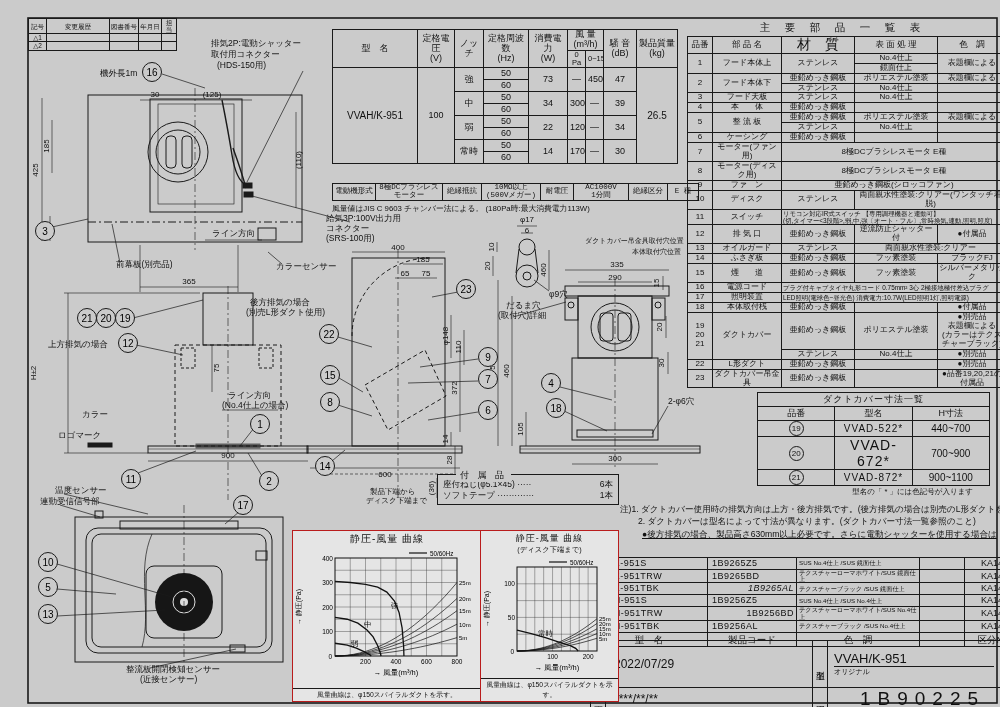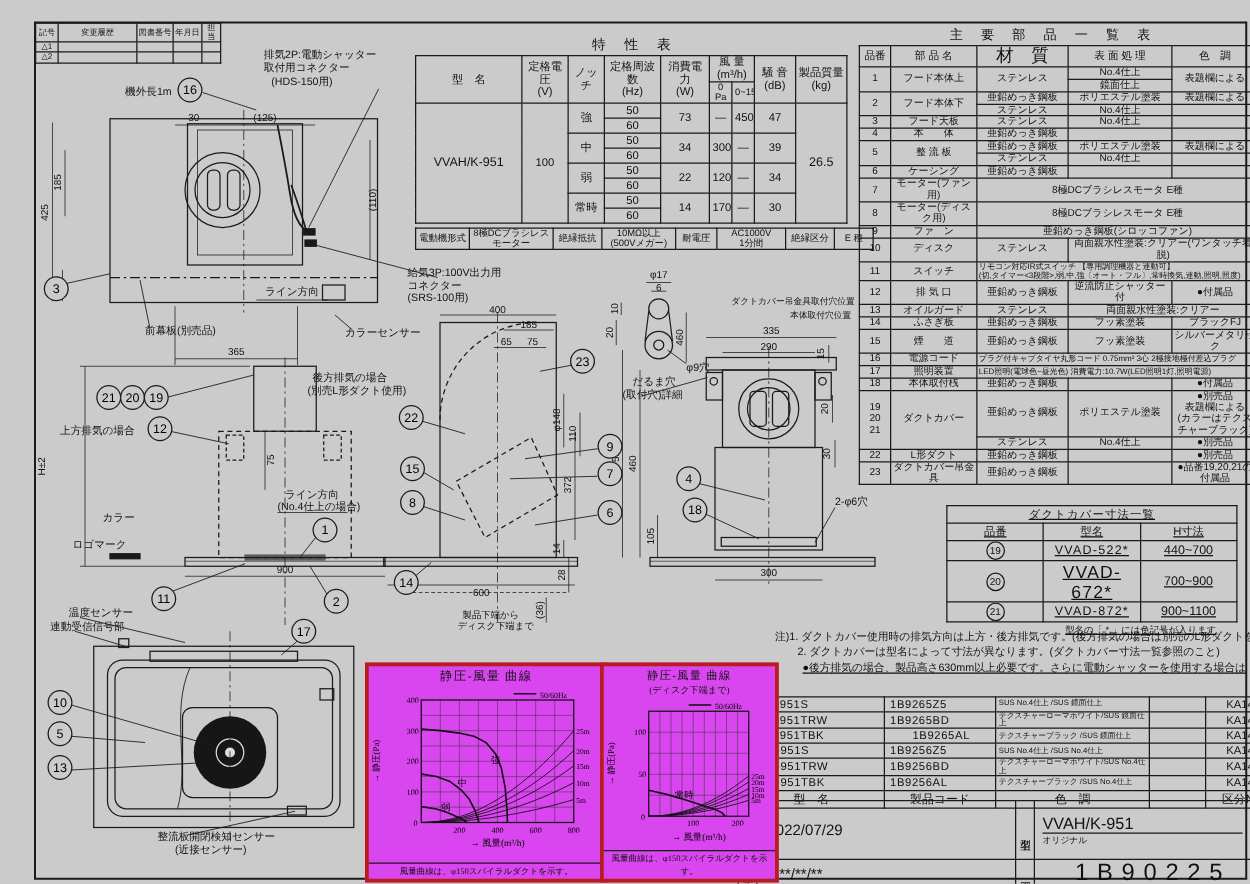--- a/index.html
+++ b/index.html
@@ -14,21 +14,21 @@
   #motor-strip td{font-size:7.5px;line-height:1.05;}
   #spec-note{font-size:7.8px;margin-top:2px;white-space:nowrap;}
   #parts-wrap td{font-size:8px;line-height:1.12;padding:0 1px;}
   #duct-table td{font-size:9px;}
   .circ{display:inline-block;width:13px;height:13px;border:1px solid #1a1a1a;border-radius:50%;font-size:8px;line-height:13px;text-align:center;}
   #duct-note{font-size:7.5px;text-align:right;margin-top:1px;}
   #notes div{font-size:8.6px;line-height:1.45;white-space:nowrap;}
   #notes .ul{text-decoration:underline;}
   #model-table td{font-size:9px;line-height:1.0;}
   #rev-table td{font-size:6.5px;line-height:1.1;padding:0 1px;}
-  .chartbox{border:3px solid #b91c1c;background:#d946ef;font-family:Liberation Serif, serif;}
+  .chartbox{border:1px solid #b91c1c;background:#e5e5e5;}
   .charttitle{text-align:center;font-size:10px;letter-spacing:1px;padding-top:1px;}
   .chartsub{text-align:center;font-size:7.3px;}
   .chartnote{position:absolute;left:0;right:0;bottom:0;border-top:1px solid #1a1a1a;font-size:6.8px;text-align:center;padding:1px 0;}
   .acc{border:1px solid #1a1a1a;font-size:8.5px;padding:4px 5px 2px 5px;}
   .acc .leg{position:absolute;top:-6px;left:18px;background:#cbcbcb;padding:0 4px;letter-spacing:3px;font-size:9px;}
   .acc .row{display:flex;justify-content:space-between;white-space:nowrap;line-height:1.35;}
   #title-block td{font-size:9px;}
   .vlab{writing-mode:vertical-rl;text-orientation:upright;font-size:7px;letter-spacing:0;line-height:1;}
 </style>
 </head>
@@ -383,21 +383,20 @@
             <td></td>
             <td></td>
             <td></td>
             <td></td>
           </tr>
         </tbody>
     </table>
   </div>
 
   <div id="spec-wrap" class="abs" style="left:332px;top:28px;width:348px;">
-    <div class="boxtitle">特　性　表</div>
     <table id="spec-table" style="width:346px;margin-top:1px;">
         <tbody>
           <tr>
             <td rowspan="2" style="width:80px">型　名</td>
             <td rowspan="2" style="width:32px">定格電圧
 (V)</td>
             <td rowspan="2" style="width:24px">ノッチ</td>
             <td rowspan="2" style="width:40px">定格周波数
 (Hz)</td>
             <td rowspan="2" style="width:34px">消費電力
@@ -454,37 +453,38 @@
             <td rowspan="2">14</td>
             <td rowspan="2">170</td>
             <td rowspan="2">—</td>
             <td rowspan="2">30</td>
           </tr>
           <tr>
             <td style="height:11px">60</td>
           </tr>
         </tbody>
       </table>
-    <table id="motor-strip" style="width:346px;margin-top:3px;">
+    <table id="motor-strip" style="width:346px;margin-top:19px;font-family:Liberation Mono, monospace;">
         <tbody>
           <tr>
             <td style="width:38px">電動機形式</td>
             <td style="width:62px">8極DCブラシレス
 モーター</td>
             <td style="width:34px">絶縁抵抗</td>
             <td style="width:54px">10MΩ以上
 (500Vメガー)</td>
             <td style="width:28px">耐電圧</td>
             <td style="width:50px">AC1000V
 1分間</td>
             <td style="width:34px">絶縁区分</td>
             <td style="width:26px">E 種</td>
           </tr>
         </tbody>
       </table>
+    <div id="spec-note">風量値はJIS C 9603 チャンバー法による。 (180Pa時:最大消費電力113W)</div>
   </div>
 
   <div id="parts-wrap" class="abs" style="left:687px;top:21px;width:308px;">
     <div class="boxtitle" style="font-size:10.5px">主　要　部　品　一　覧　表</div>
     <table id="parts-table" style="width:308px;margin-top:1px;">
         <tbody>
           <tr>
             <td style="width:22px;font-size:8.5px">品番</td>
             <td style="width:66px;font-size:8.5px">部 品 名</td>
             <td style="width:70px;font-size:14px">材　質</td>
@@ -644,21 +644,21 @@
             <td>23</td>
             <td>ダクトカバー吊金具</td>
             <td>亜鉛めっき鋼板</td>
             <td></td>
             <td>●品番19,20,21の付属品</td>
           </tr>
         </tbody>
       </table>
   </div>
 
-  <div class="abs" style="left:757px;top:404px;width:216px;text-decoration:underline;">
+  <div class="abs" style="left:757px;top:392px;width:216px;">
     <table id="duct-table" style="width:233px;">
         <tbody>
           <tr>
             <td colspan="3" style="letter-spacing:1px">ダクトカバー寸法一覧</td>
           </tr>
           <tr>
             <td style="width:34px">品番</td>
             <td style="width:116px">型名</td>
             <td style="width:83px">H寸法</td>
           </tr>
@@ -681,55 +681,68 @@
       </table>
     <div id="duct-note">型名の「 * 」には色記号が入ります</div>
   </div>
 
   <div id="notes" class="abs" style="left:620px;top:503px;width:375px;">
     <div>注)1. ダクトカバー使用時の排気方向は上方・後方排気です。(後方排気の場合は別売のL形ダクトを使用)</div>
     <div style="padding-left:18px">2. ダクトカバーは型名によって寸法が異なります。(ダクトカバー寸法一覧参照のこと)</div>
     <div class="ul" style="padding-left:22px">●後方排気の場合、製品高さ630mm以上必要です。さらに電動シャッターを使用する場合は</div>
   </div>
 
+  <div class="abs acc" style="left:437px;top:474px;width:170px;">
+    <div class="leg">付 属 品</div>
+    <div id="acc-items">
+        <div class="row">
+          <span>座付ねじ(φ5.1×45) ·····</span>
+          <span>6本</span>
+        </div>
+        <div class="row">
+          <span>ソフトテープ ·············</span>
+          <span>1本</span>
+        </div>
+      </div>
+  </div>
 
   <div class="abs" style="left:590px;top:557px;">
     <table id="model-table" style="width:405px;">
         <tbody>
           <tr>
             <td style="width:110px;height:11px;text-align:left;padding-left:4px;letter-spacing:0.5px;">VVAK-951S</td>
             <td style="width:82px;height:11px;text-align:left;padding-left:4px;letter-spacing:0.5px;">1B9265Z5</td>
             <td style="width:118px;height:11px;font-size:6.2px;text-align:left;">SUS No.4仕上 /SUS 鏡面仕上</td>
             <td style="width:40px;height:11px;"></td>
             <td style="width:55px;height:11px;">KA140</td>
           </tr>
           <tr>
             <td style="width:110px;height:11px;text-align:left;padding-left:4px;letter-spacing:0.5px;">VVAK-951TRW</td>
             <td style="width:82px;height:11px;text-align:left;padding-left:4px;letter-spacing:0.5px;">1B9265BD</td>
             <td style="width:118px;height:11px;font-size:6.2px;text-align:left;">テクスチャーローマホワイト/SUS 鏡面仕上</td>
             <td style="width:40px;height:11px;"></td>
             <td style="width:55px;height:11px;">KA140</td>
           </tr>
           <tr>
             <td style="width:110px;height:11px;text-align:left;padding-left:4px;letter-spacing:0.5px;">VVAK-951TBK</td>
-            <td style="width:82px;height:11px;text-align:center;padding-left:4px;letter-spacing:0.5px;">1B9265AL</td>
+            <td style="width:82px;height:11px;text-align:right;padding-left:4px;letter-spacing:0.5px;font-style:italic;">1B9265AL</td>
             <td style="width:118px;height:11px;font-size:6.2px;text-align:left;">テクスチャーブラック /SUS 鏡面仕上</td>
             <td style="width:40px;height:11px;"></td>
             <td style="width:55px;height:11px;">KA140</td>
           </tr>
           <tr>
             <td style="width:110px;height:11px;text-align:left;padding-left:4px;letter-spacing:0.5px;">VVAH-951S</td>
             <td style="width:82px;height:11px;text-align:left;padding-left:4px;letter-spacing:0.5px;">1B9256Z5</td>
             <td style="width:118px;height:11px;font-size:6.2px;text-align:left;">SUS No.4仕上 /SUS No.4仕上</td>
             <td style="width:40px;height:11px;"></td>
             <td style="width:55px;height:11px;">KA140</td>
           </tr>
           <tr>
             <td style="width:110px;height:11px;text-align:left;padding-left:4px;letter-spacing:0.5px;">VVAH-951TRW</td>
-            <td style="width:82px;height:11px;text-align:left;padding-left:4px;letter-spacing:0.5px;margin-top:45px;">1B9256BD</td>
+            <td style="width:82px;height:11px;text-align:right;padding-left:4px;letter-spacing:0.5px;margin-top:45px;">1B9256BD</td>
             <td style="width:118px;height:11px;font-size:6.2px;text-align:left;">テクスチャーローマホワイト/SUS No.4仕上</td>
             <td style="width:40px;height:11px;"></td>
             <td style="width:55px;height:11px;">KA140</td>
           </tr>
           <tr>
             <td style="width:110px;height:11px;text-align:left;padding-left:4px;letter-spacing:0.5px;">VVAH-951TBK</td>
             <td style="width:82px;height:11px;text-align:left;padding-left:4px;letter-spacing:0.5px;">1B9256AL</td>
             <td style="width:118px;height:11px;font-size:6.2px;text-align:left;">テクスチャーブラック /SUS No.4仕上</td>
             <td style="width:40px;height:11px;"></td>
             <td style="width:55px;height:11px;">KA140</td>

